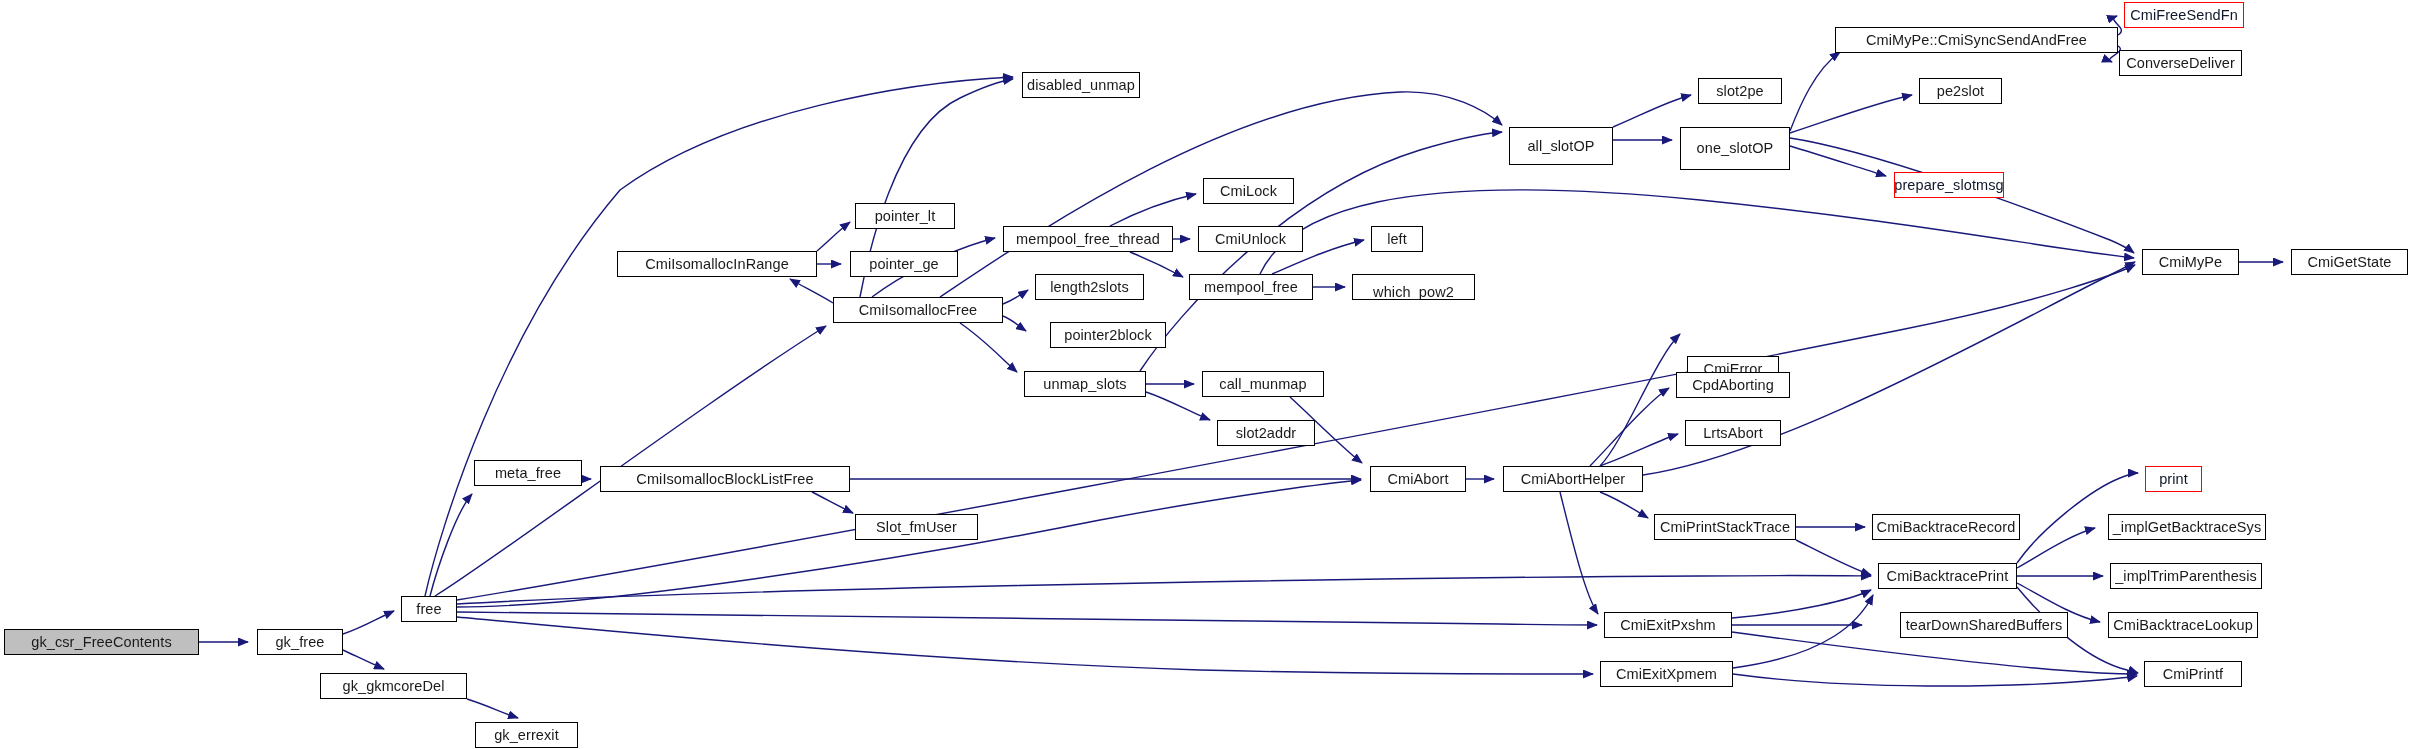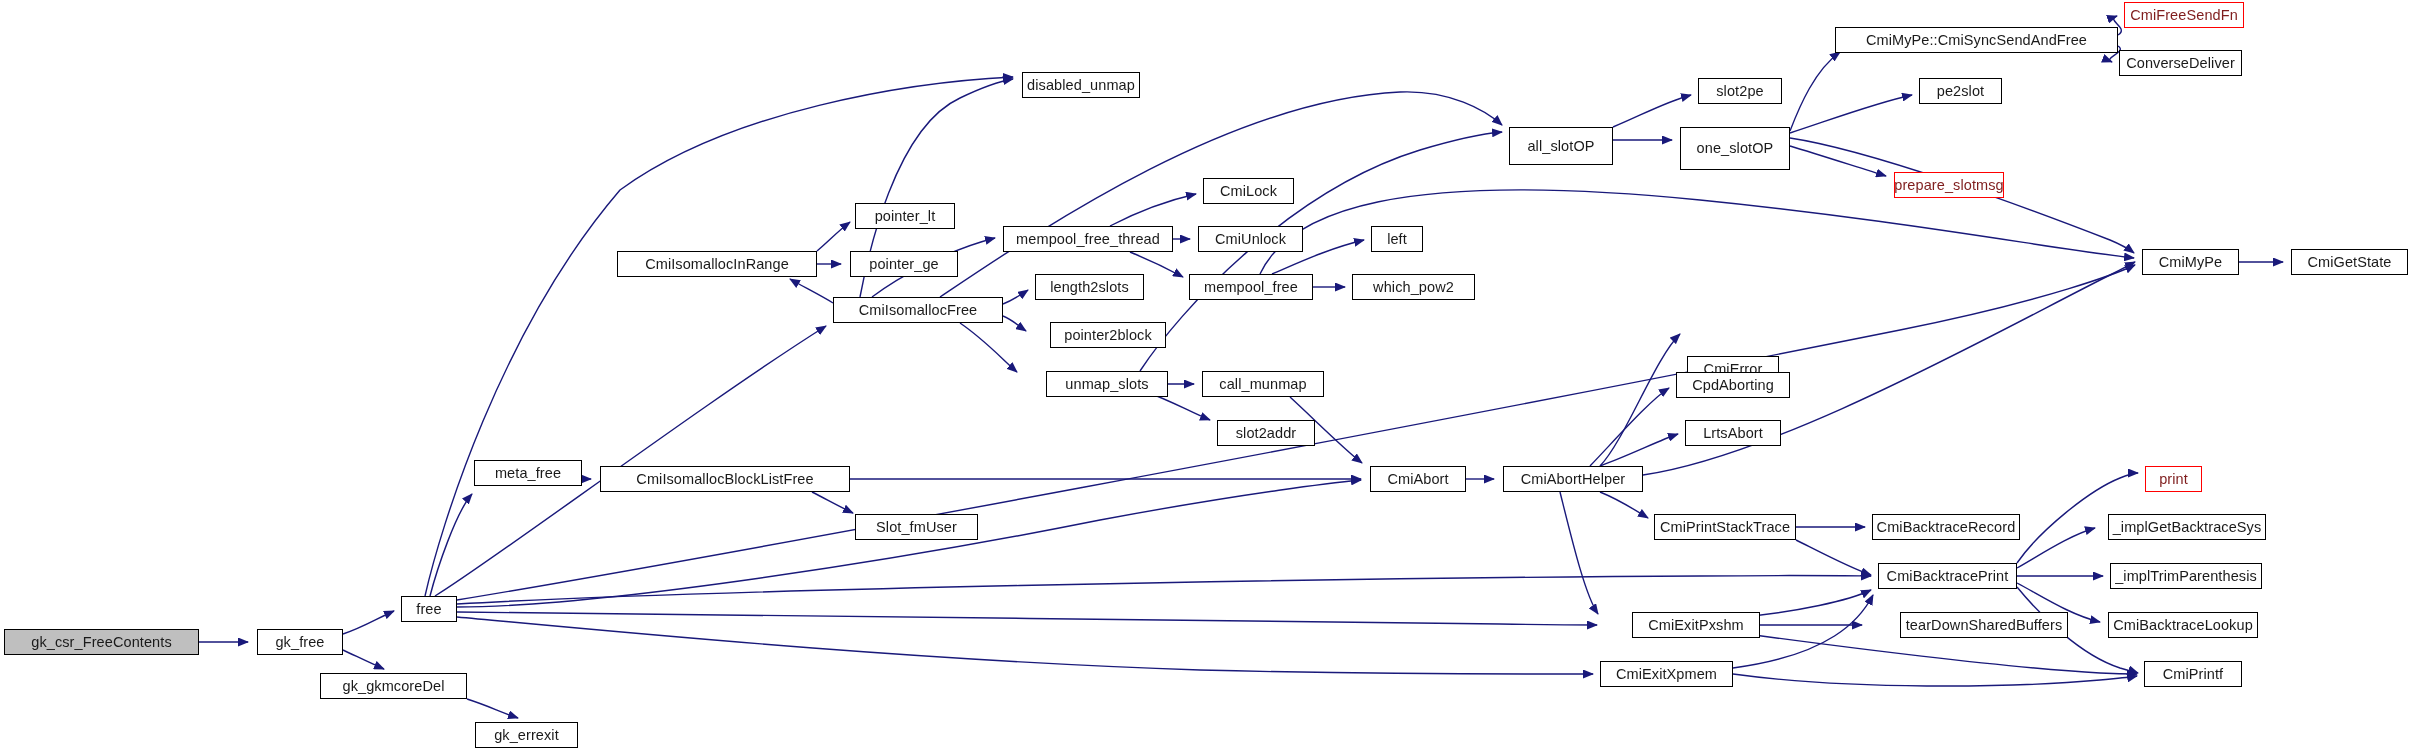--- a/index.html
+++ b/index.html
@@ -43,21 +43,21 @@
     letter-spacing: 0.1px;
     cursor: pointer;
   }
   .node.root {
     background: #bfbfbf;
     border: 1px solid #000000;
   }
   .node.warn {
     border: 1px solid #ff0000;
   }
-  .node.warn .label { color: #7f1d1d; }
+  .node.warn .label { color: #0f172a; }
   .label { pointer-events: none; }
 </style>
 </head>
 <body>
 
 <div id="graph-root">
   <svg class="edges" viewBox="0 0 2411 749" preserveAspectRatio="none">
     <defs>
       <marker id="arw" markerWidth="11" markerHeight="9" refX="10" refY="4.5" orient="auto" markerUnits="userSpaceOnUse">
         <path d="M0,0 L11,4.5 L0,9 Z" fill="#19197a"></path>
@@ -170,36 +170,36 @@
       </div>
       <div class="node" style="left: 1003px; top: 226px; width: 170px; height: 26px;">
         <span class="label">mempool_free_thread</span>
       </div>
       <div class="node" style="left: 1035px; top: 274px; width: 109px; height: 26px;">
         <span class="label">length2slots</span>
       </div>
       <div class="node" style="left: 1030px; top: 322px; width: 116px; height: 26px; margin-left: 20px;">
         <span class="label">pointer2block</span>
       </div>
-      <div class="node" style="left: 1024px; top: 371px; width: 122px; height: 26px; margin-left: 22px;">
+      <div class="node" style="left: 1024px; top: 371px; width: 122px; height: 26px;">
         <span class="label">unmap_slots</span>
       </div>
       <div class="node" style="left: 1203px; top: 178px; width: 91px; height: 26px;">
         <span class="label">CmiLock</span>
       </div>
       <div class="node" style="left: 1198px; top: 226px; width: 105px; height: 26px;">
         <span class="label">CmiUnlock</span>
       </div>
       <div class="node" style="left: 1189px; top: 274px; width: 124px; height: 26px;">
         <span class="label">mempool_free</span>
       </div>
       <div class="node" style="left: 1371px; top: 226px; width: 52px; height: 26px;">
         <span class="label">left</span>
       </div>
-      <div class="node" style="left: 1352px; top: 274px; width: 123px; height: 26px;">
+      <div class="node" style="left: 1352px; top: 274px; width: 123px; height: 26px; align-items: flex-end;">
         <span class="label">which_pow2</span>
       </div>
       <div class="node" style="left: 1202px; top: 371px; width: 122px; height: 26px;">
         <span class="label">call_munmap</span>
       </div>
       <div class="node" style="left: 1217px; top: 420px; width: 98px; height: 26px;">
         <span class="label">slot2addr</span>
       </div>
       <div class="node" style="left: 1370px; top: 466px; width: 96px; height: 26px;">
         <span class="label">CmiAbort</span>
@@ -260,21 +260,21 @@
       </div>
       <div class="node" style="left: 2108px; top: 514px; width: 158px; height: 26px;">
         <span class="label">_implGetBacktraceSys</span>
       </div>
       <div class="node" style="left: 2110px; top: 563px; width: 152px; height: 26px;">
         <span class="label">_implTrimParenthesis</span>
       </div>
       <div class="node" style="left: 2108px; top: 612px; width: 150px; height: 26px;">
         <span class="label">CmiBacktraceLookup</span>
       </div>
-      <div class="node" style="left: 1604px; top: 612px; width: 128px; height: 26px; margin-left: 28px;">
+      <div class="node" style="left: 1604px; top: 612px; width: 128px; height: 26px;">
         <span class="label">CmiExitPxshm</span>
       </div>
       <div class="node" style="left: 1869px; top: 612px; width: 168px; height: 26px; margin-left: 31px;">
         <span class="label">tearDownSharedBuffers</span>
       </div>
       <div class="node" style="left: 1600px; top: 661px; width: 133px; height: 26px;">
         <span class="label">CmiExitXpmem</span>
       </div>
       <div class="node" style="left: 2144px; top: 661px; width: 98px; height: 26px;">
         <span class="label">CmiPrintf</span>

